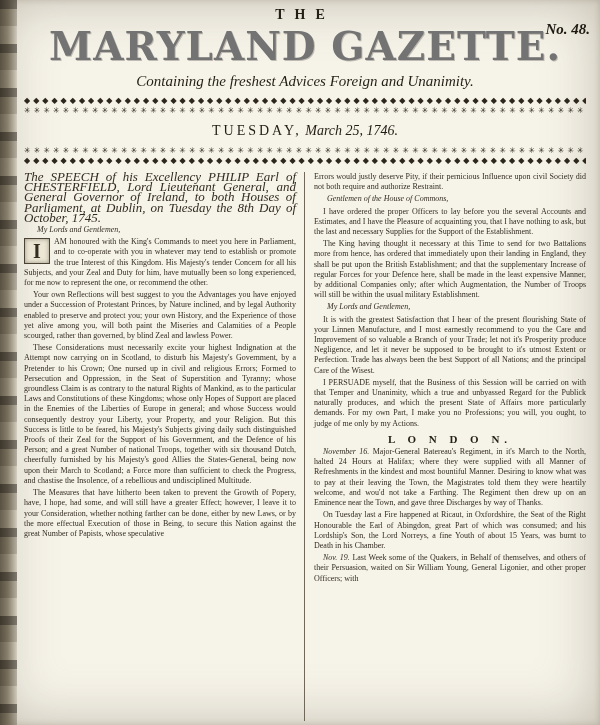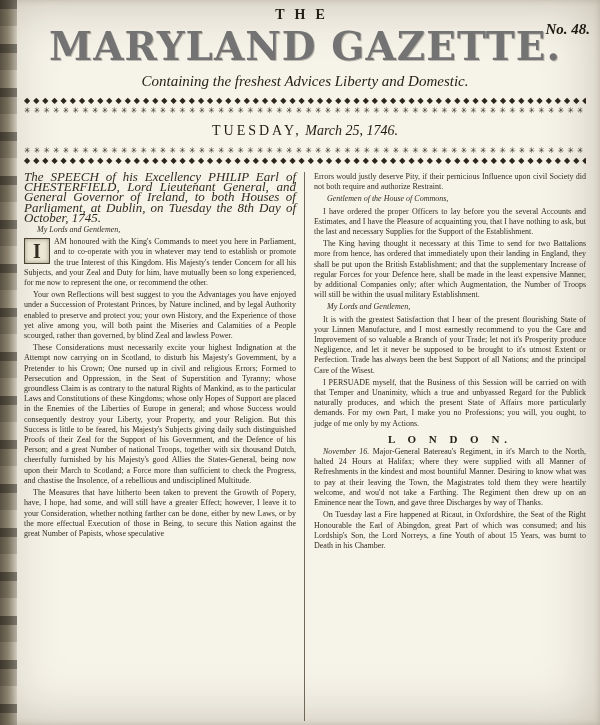--- a/index.html
+++ b/index.html
@@ -91,21 +91,21 @@
 
 <div class="page">
   <div class="torn-edge"></div>
 
   <div class="issue-number">No. 48.</div>
 
   <div class="masthead-the">THE</div>
 
   <div class="masthead-title">MARYLAND GAZETTE.</div>
 
-  <div class="masthead-subtitle">Containing the freshest Advices Liberty and Domestic.</div>
+  <div class="masthead-subtitle">Containing the freshest Advices Foreign and Unanimity.</div>
 
   <div class="ornament-band">
     <div class="ornament-row">◆◆◆◆◆◆◆◆◆◆◆◆◆◆◆◆◆◆◆◆◆◆◆◆◆◆◆◆◆◆◆◆◆◆◆◆◆◆◆◆◆◆◆◆◆◆◆◆◆◆◆◆◆◆◆◆◆◆◆◆◆◆</div>
     <div class="ornament-row">✳✳✳✳✳✳✳✳✳✳✳✳✳✳✳✳✳✳✳✳✳✳✳✳✳✳✳✳✳✳✳✳✳✳✳✳✳✳✳✳✳✳✳✳✳✳✳✳✳✳✳✳✳✳✳✳✳✳✳✳✳✳</div>
   </div>
 
   <div class="dateline">
     <span class="day">TUESDAY,</span>
     <span class="date">March 25, 1746.</span>
   </div>
@@ -128,15 +128,16 @@
         <p class="para continuation">Errors would justly deserve Pity, if their pernicious Influence upon civil Society did not both require and authorize Restraint.</p>
         <p class="para salutation">Gentlemen of the House of Commons,</p>
         <p class="para body">I have ordered the proper Officers to lay before you the several Accounts and Estimates, and I have the Pleasure of acquainting you, that I have nothing to ask, but the last and necessary Supplies for the Support of the Establishment.</p>
         <p class="para body">The King having thought it necessary at this Time to send for two Battalions more from hence, has ordered that immediately upon their landing in England, they shall be put upon the British Establishment; and that the supplementary Increase of regular Forces for your Defence here, shall be made in the least expensive Manner, by additional Companies only; after which Augmentation, the Number of Troops will still be within the usual military Establishment.</p>
         <p class="para salutation">My Lords and Gentlemen,</p>
         <p class="para body">It is with the greatest Satisfaction that I hear of the present flourishing State of your Linnen Manufacture, and I most earnestly recommend to you the Care and Improvement of so valuable a Branch of your Trade; let not it's Prosperity produce Negligence, and let it never be supposed to be brought to it's utmost Extent or Perfection. Trade has always been the best Support of all Nations; and the principal Care of the Wisest.</p>
         <p class="para body">I PERSUADE myself, that the Business of this Session will be carried on with that Temper and Unanimity, which a true and unbyassed Regard for the Publick naturally produces, and which the present State of Affairs more particularly demands. For my own Part, I make you no Professions; you will, you ought, to judge of me only by my Actions.</p>
         <p class="para section-title">L O N D O N.</p>
         <p class="para body"><span class="date-lead">November 16. </span>Major-General Batereau's Regiment, in it's March to the North, halted 24 Hours at Halifax; where they were supplied with all Manner of Refreshments in the kindest and most bountiful Manner. Desiring to know what was to pay at their leaving the Town, the Magistrates told them they were heartily welcome, and wou'd not take a Farthing. The Regiment then drew up on an Eminence near the Town, and gave three Discharges by way of Thanks.</p>
         <p class="para body">On Tuesday last a Fire happened at Ricaut, in Oxfordshire, the Seat of the Right Honourable the Earl of Abingdon, great Part of which was consumed; and his Lordship's Son, the Lord Norreys, a fine Youth of about 15 Years, was burnt to Death in his Chamber.</p>
+        <p class="para body"><span class="date-lead">Nov. 19. </span>Last Week some of the Quakers, in Behalf of themselves, and others of their Persuasion, waited on Sir William Young, General Ligonier, and other proper Officers; with</p>
       </div>
   </div>
 </div>
 
 </body></html>

